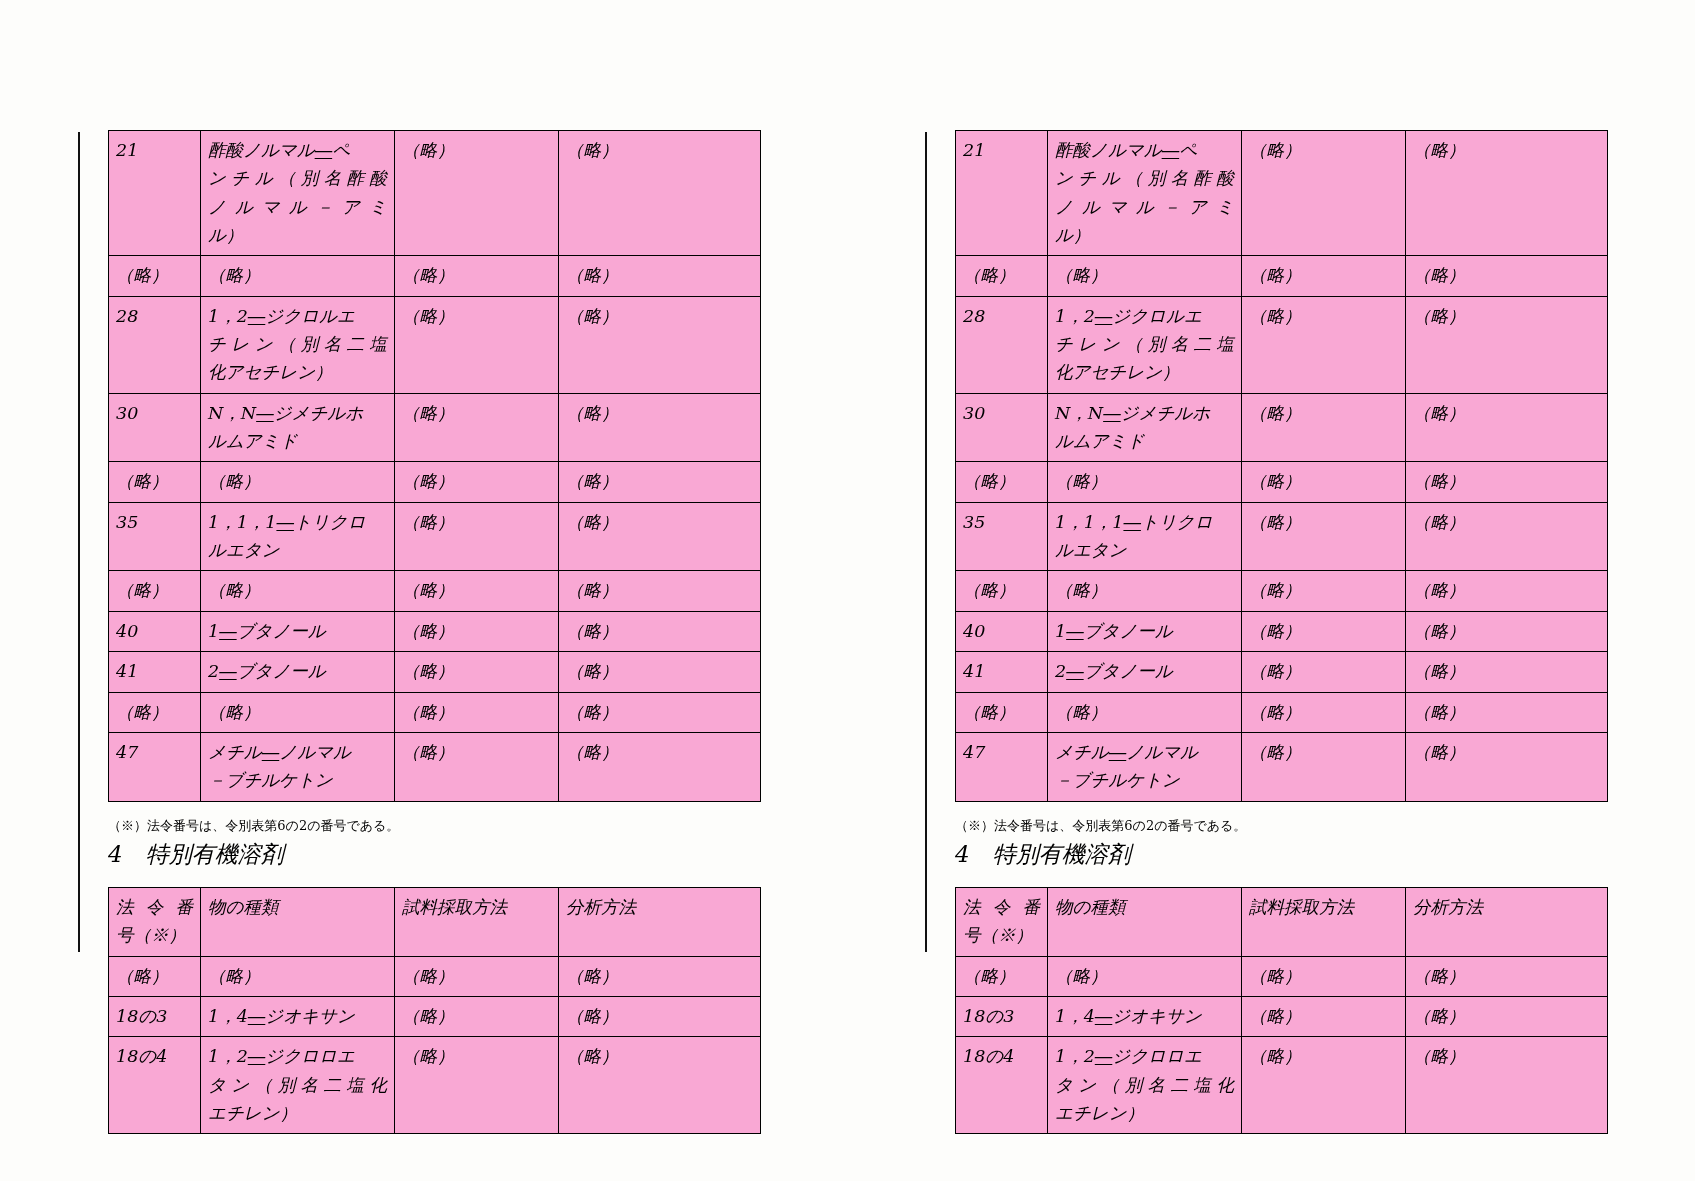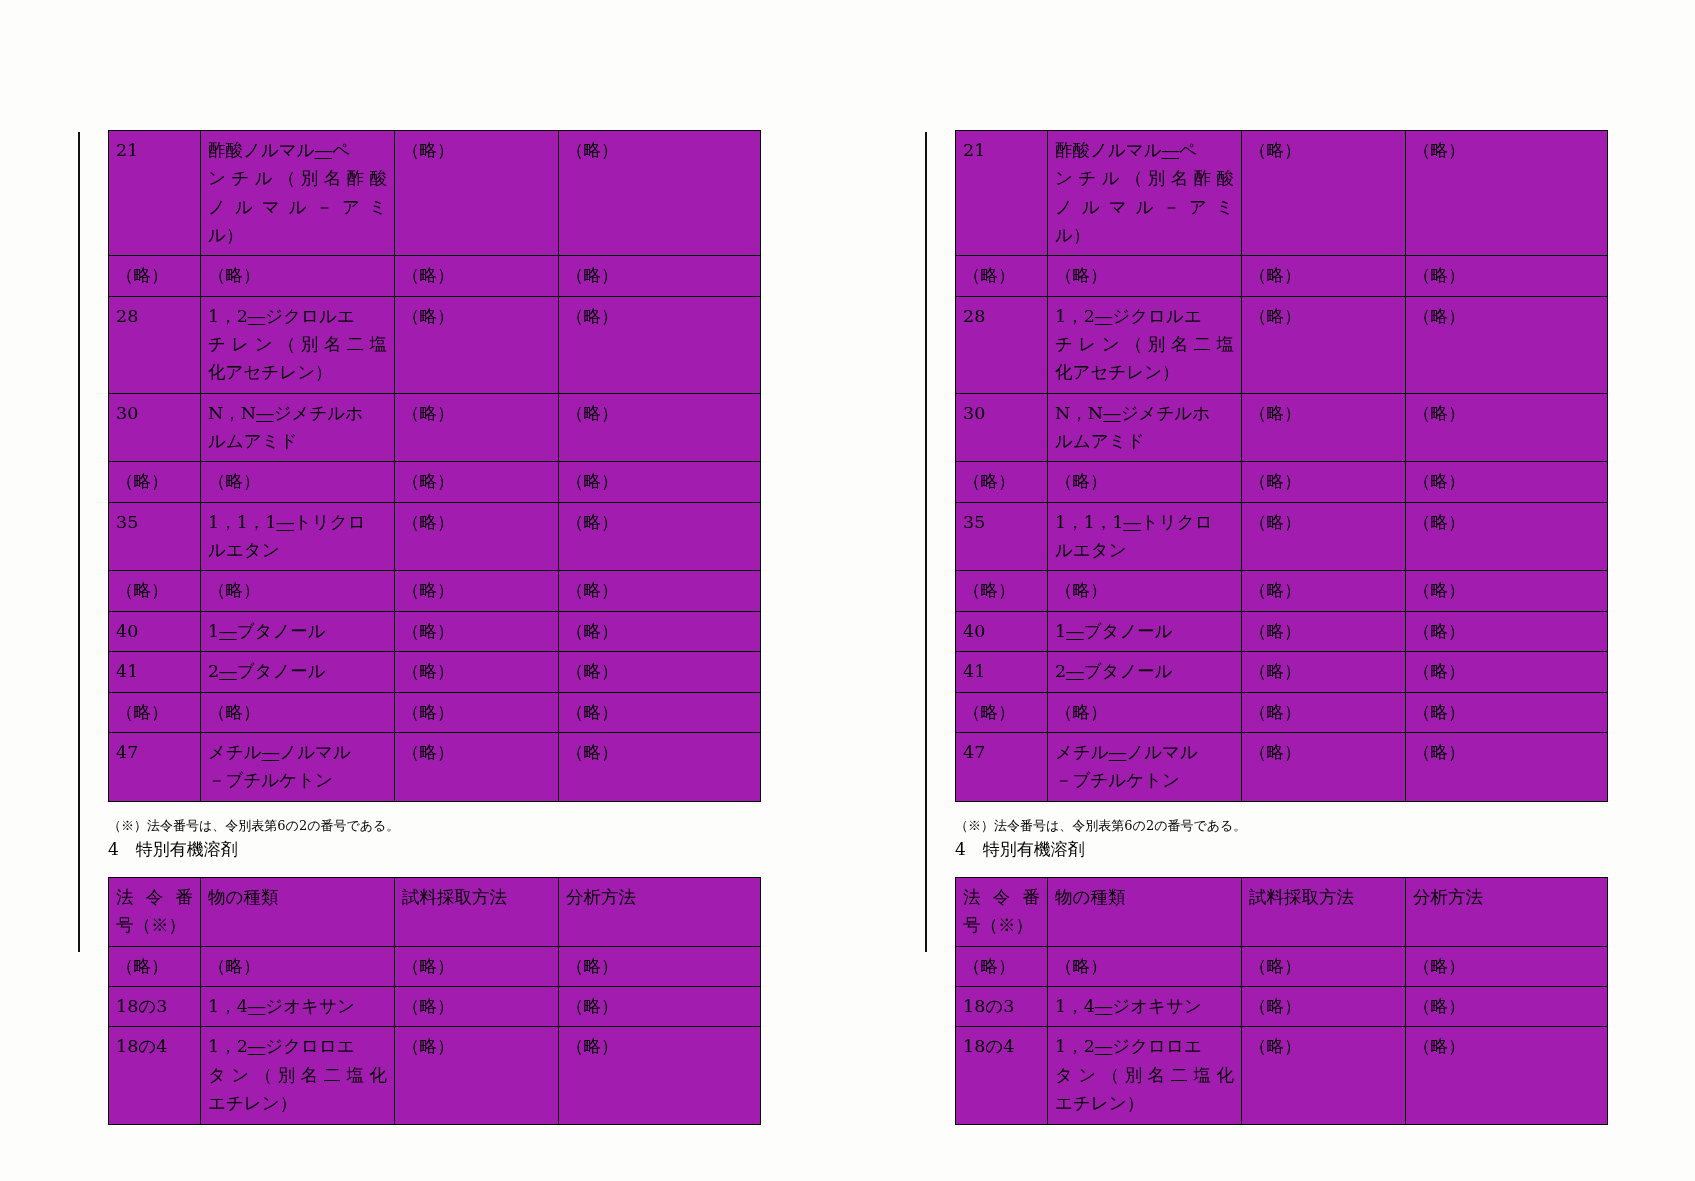--- a/index.html
+++ b/index.html
@@ -43,21 +43,22 @@
     top: 130px;
     width: 660px;
   }
   .panel .margin-rule { left: 78px; }
   .panel .panel-inner { left: 108px; }
 
   table.doc-table {
     border-collapse: collapse;
     width: 652px;
     table-layout: fixed;
-    background: #a21caf;
+    background: #f9a8d4;
+    font-style: italic;
   }
   table.doc-table td, table.doc-table th {
     border: 1px solid #000;
     padding: 5px 7px 6px 7px;
     vertical-align: top;
     font-size: 17.5px;
     line-height: 1.62;
     font-weight: normal;
     text-align: left;
   }
@@ -88,24 +89,25 @@
 
   .u { text-decoration: underline; text-underline-offset: 2px; }
 
   .caption {
     font-size: 13px;
     line-height: 1.62;
     margin: 13px 0 0 0;
     white-space: pre;
   }
   .section-title {
-    font-size: 17px;
+    font-size: 23px;
     line-height: 1.62;
     margin: 0 0 14px 0;
     white-space: pre;
+    font-style: italic;
   }
 </style>
 </head>
 <body>
 
 <div class="page">
   <div class="panels">
 
     <div class="panel">
       <div class="margin-rule"></div>

